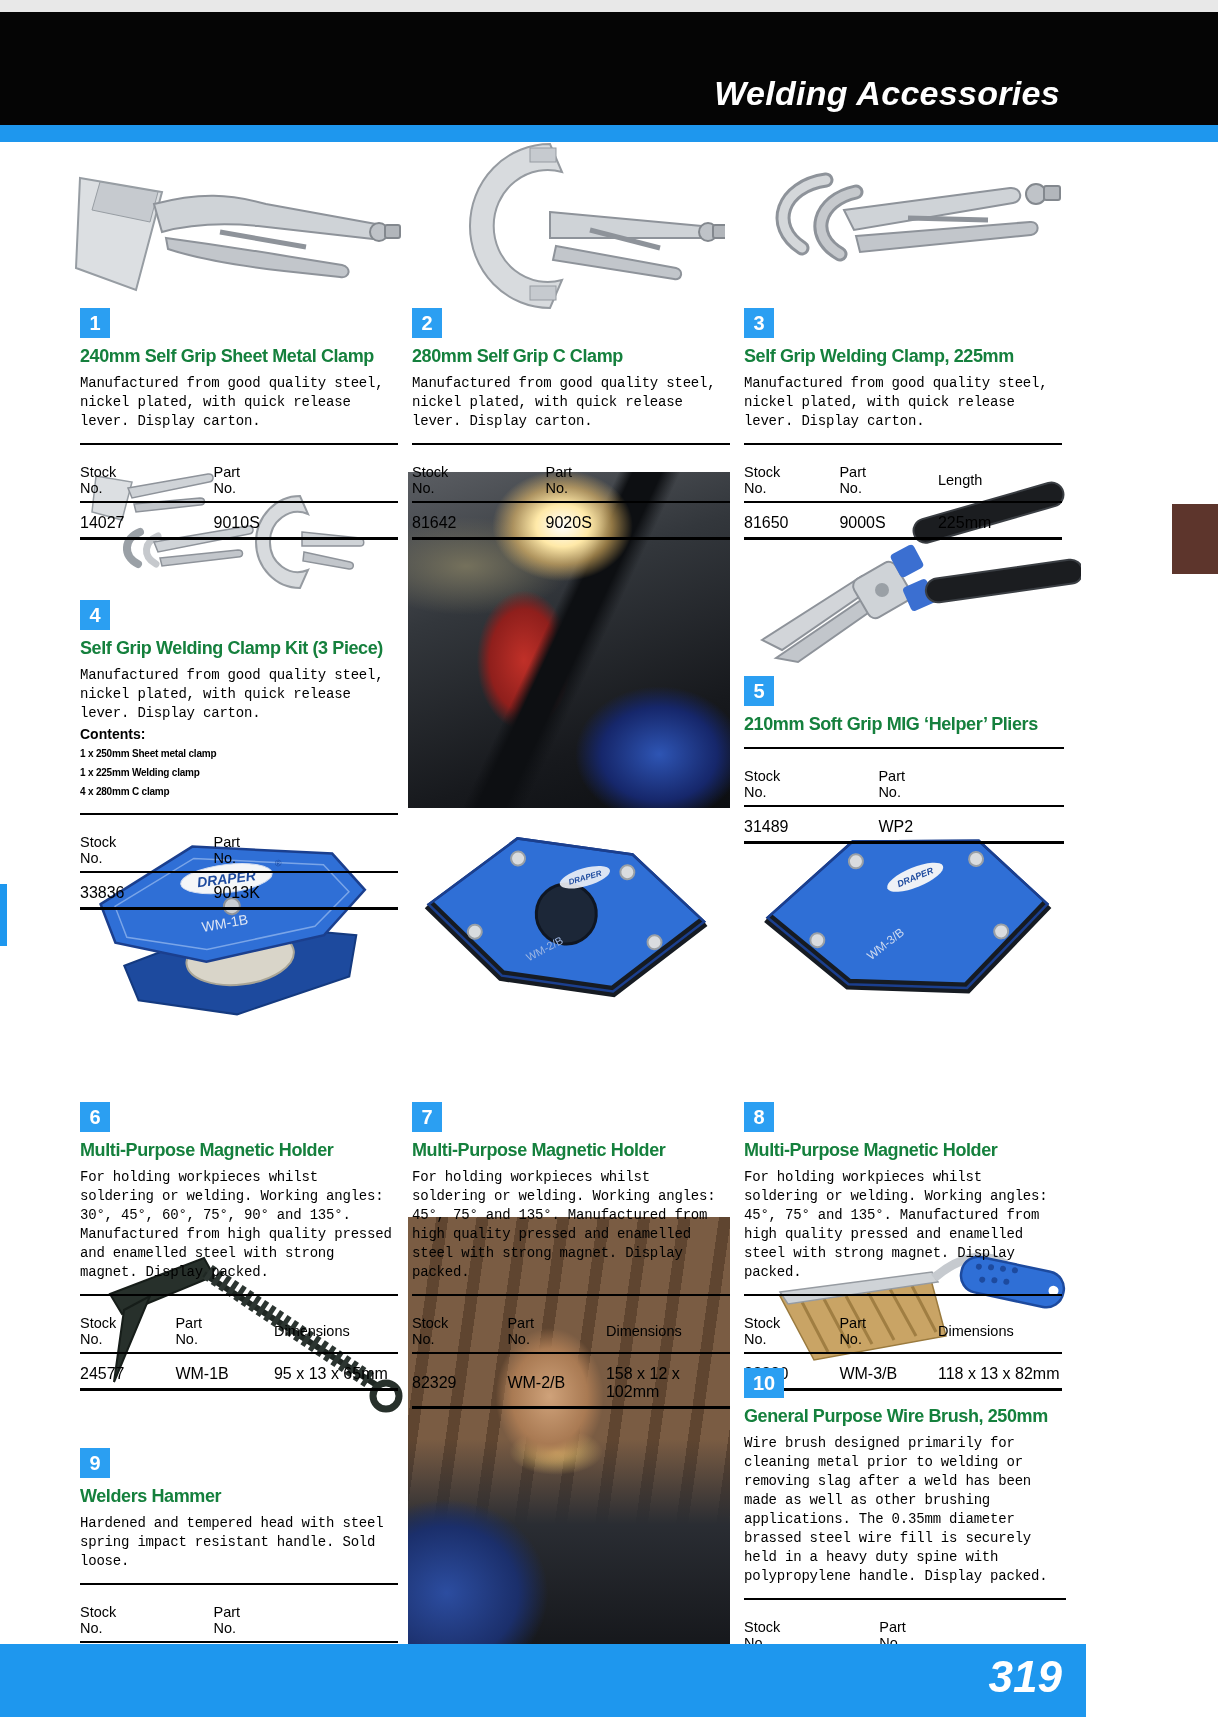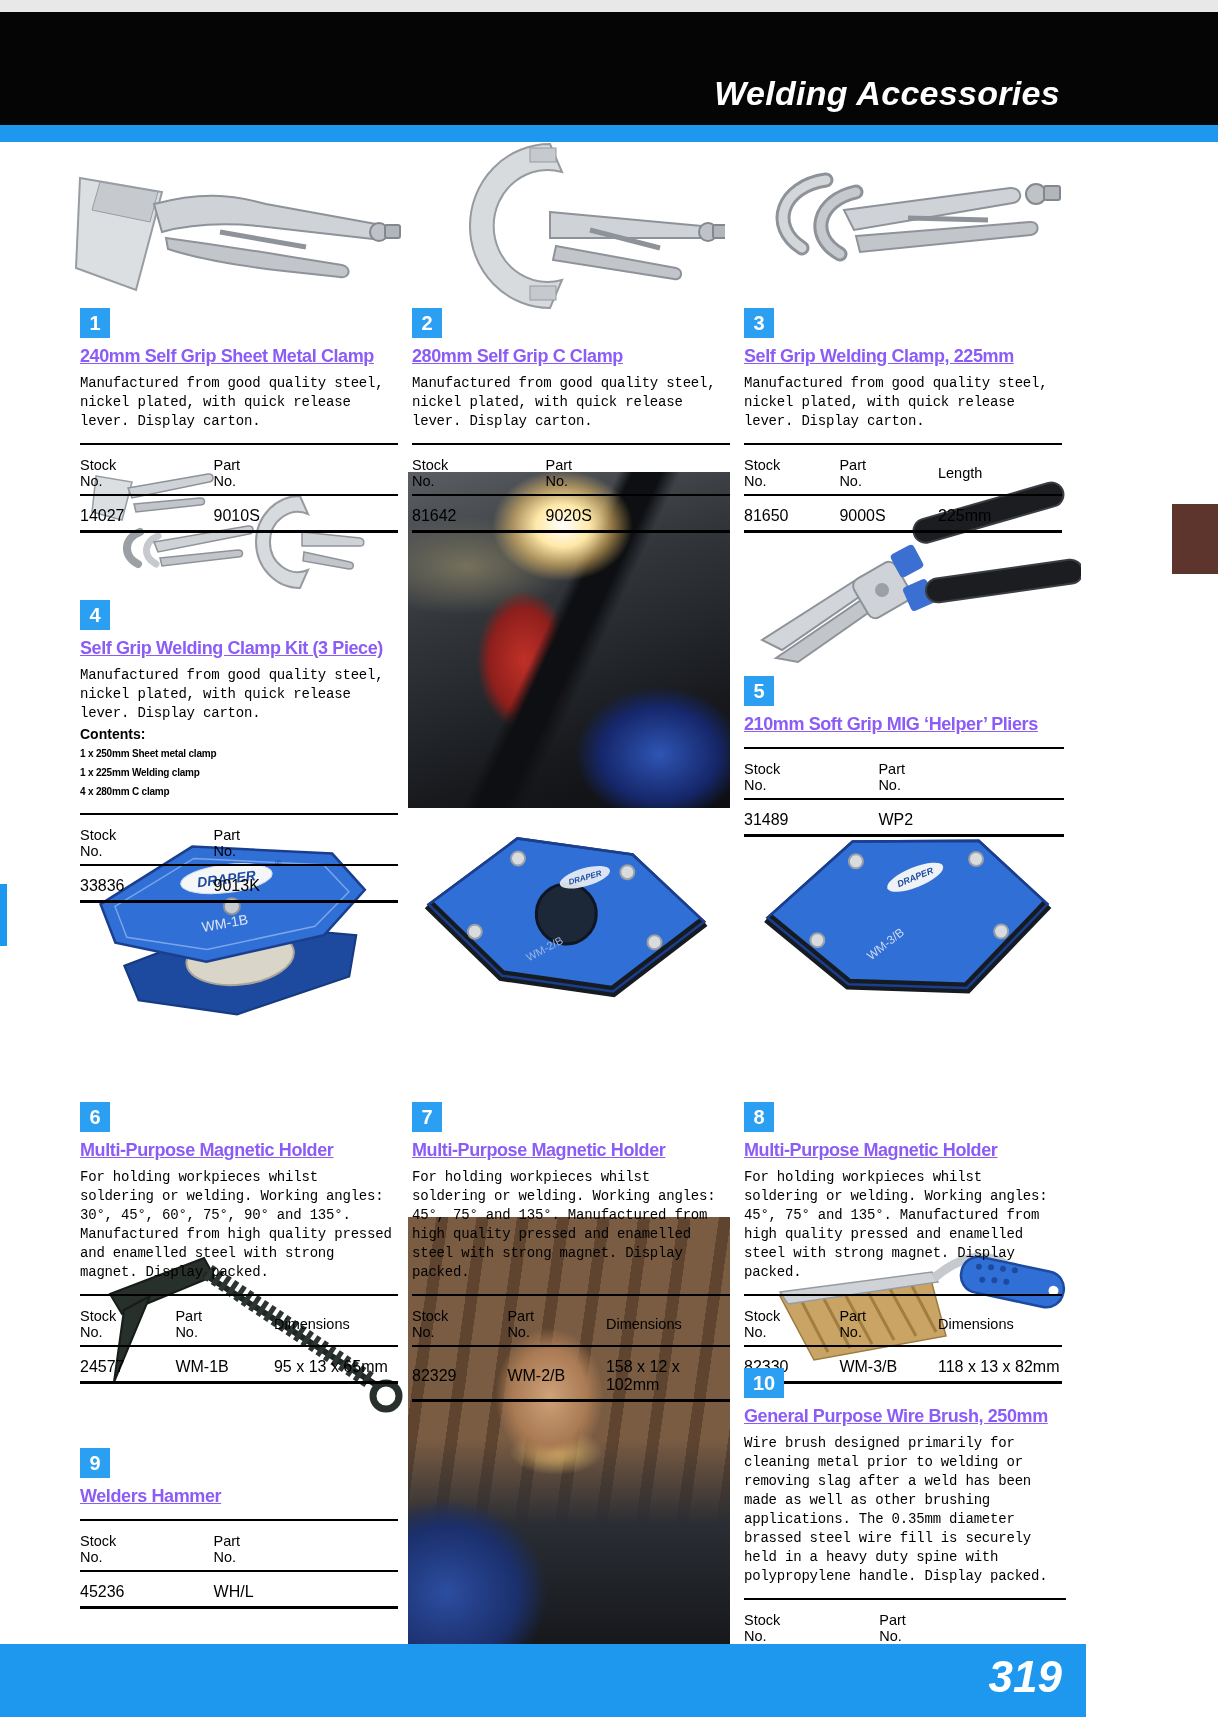--- a/index.html
+++ b/index.html
@@ -14,27 +14,27 @@
   .footer{position:absolute;left:0;top:1632px;width:1086px;height:85px;background:#1e97ee;}
   .pagenum{position:absolute;right:24px;top:8px;color:#fff;font-size:44px;font-weight:bold;font-style:italic;}
   
   .tab-brown{position:absolute;right:0;top:492px;width:46px;height:70px;background:#5d352c;}
   .edge-blue{position:absolute;left:0;top:872px;width:7px;height:62px;background:#1e97ee;}
   
   .cell{position:absolute;}
   .badge{width:30px;height:30px;background:#2b9ff2;color:#fff;font-weight:bold;font-size:20px;
          display:flex;align-items:center;justify-content:center;margin-bottom:8px;}
   .badge.wide{width:40px;}
-  .ptitle{margin:0 0 7px;color:#8b5cf6;font-size:18px;font-weight:bold;letter-spacing:-0.4px;white-space:nowrap;text-decoration:underline;}
+  .ptitle{margin:0 0 7px;color:#15803d;font-size:18px;font-weight:bold;letter-spacing:-0.4px;white-space:nowrap;}
   .pdesc{margin:0;font-size:14px;line-height:19px;letter-spacing:-0.2px;font-family:Liberation Mono, monospace;}
   .contents-label{margin:2px 0 0;font-size:14px;line-height:19px;font-weight:bold;}
   .contents-line{margin:0;font-size:10px;line-height:19px;letter-spacing:-0.2px;font-weight:bold;}
   table.spec{width:100%;border-collapse:collapse;margin-top:12px;border-top:2px solid #000;}
   table.spec th{vertical-align:middle;text-align:left;font-weight:normal;font-size:14.5px;line-height:16px;
-                white-space:pre-line;padding:12px 0 5px;border-bottom:2px solid #000;}
+                white-space:pre-line;padding:19px 0 5px;border-bottom:2px solid #000;}
   table.spec td{font-size:16px;padding:11px 0 5px;border-bottom:3px solid #000;}
   .t2 th:first-child,.t2 td:first-child{width:42%;}
   .t3 th:nth-child(1),.t3 td:nth-child(1){width:30%;}
   .t3 th:nth-child(2),.t3 td:nth-child(2){width:31%;}
   .t3 th:nth-child(3),.t3 td:nth-child(3){width:39%;}
   
   .pimg{position:absolute;}
   .photo{position:absolute;}
   .photoA{background:
     radial-gradient(95px 75px at 48% 16%, #ffffff 0%, #ffe9a8 28%, rgba(255,205,110,.55) 52%, rgba(60,60,60,0) 74%),
@@ -396,20 +396,21 @@
         <td>WM-3/B</td>
         <td>118 x 13 x 82mm</td>
       </tr>
         </tbody>
     </table>
   </section>
 
   <section class="cell" style="left:80px;top:1436px;width:318px;">
     <div class="badge">9</div>
     <h3 class="ptitle">Welders Hammer</h3>
+    <p class="pdesc">Hardened and tempered head with steel spring impact resistant handle. Sold loose.</p>
     <table class="spec t2">
       <thead>
           <tr>
         <th>Stock
 No.</th>
         <th>Part
 No.</th>
       </tr>
         </thead>
       <tbody>

